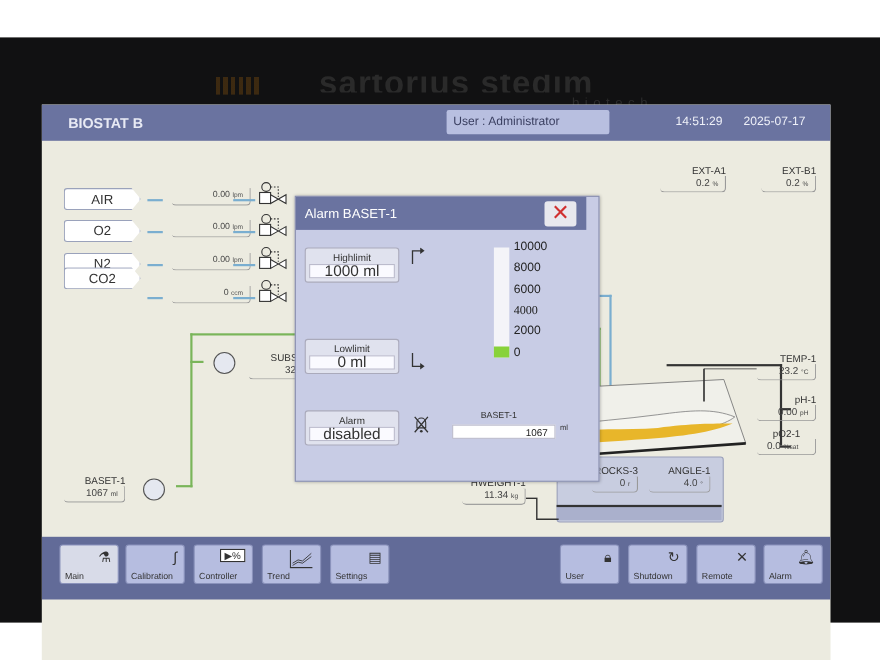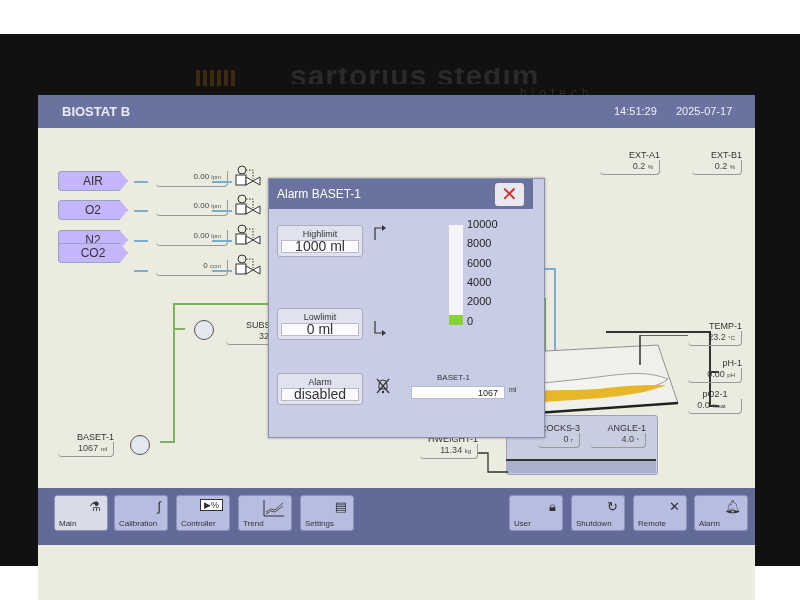--- a/index.html
+++ b/index.html
@@ -8,21 +8,21 @@
   .brand{position:absolute;left:290px;top:34px;color:#2a2a2a;font-size:30px;font-weight:bold;letter-spacing:1px;line-height:16px;height:16px;overflow:hidden;}
   .brand-sub{position:absolute;left:520px;top:52px;color:#2c2c2c;font-size:12px;letter-spacing:5px;}
   .brand-dots{position:absolute;left:196px;top:36px;width:40px;height:16px;background:repeating-linear-gradient(90deg,#5a3a10 0 4px,transparent 4px 7px);opacity:.6;}
   .screen{position:absolute;left:38px;top:95px;width:717px;height:562px;background:#ecebe0;overflow:hidden;}
   .topbar{position:absolute;left:0;top:0;width:717px;height:33px;background:#6a73a0;}
   .app-title{position:absolute;left:24px;top:9px;color:#e8eaf4;font-weight:bold;font-size:13px;}
   .user-box{position:absolute;left:368px;top:5px;width:148px;height:22px;background:#b8bfe0;border-radius:2px;color:#3a3f60;font-size:11px;line-height:22px;padding-left:6px;box-sizing:border-box;}
   .time{position:absolute;left:576px;top:10px;color:#eef0f8;font-size:11px;}
   .date{position:absolute;left:638px;top:10px;color:#eef0f8;font-size:11px;}
 
-  .gas-tag{position:absolute;width:68px;height:18px;background:#c4b5fd;border:1px solid #9aa2bb;border-radius:3px 0 0 3px;clip-path:polygon(0 0,88% 0,100% 50%,88% 100%,0 100%);color:#333;font-size:12px;text-align:center;line-height:18px;}
+  .gas-tag{position:absolute;width:68px;height:18px;background:#ffffff;border:1px solid #9aa2bb;border-radius:3px 0 0 3px;clip-path:polygon(0 0,88% 0,100% 50%,88% 100%,0 100%);color:#333;font-size:12px;text-align:center;line-height:18px;}
   .dash{position:absolute;height:2px;width:14px;background:#7aaed0;}
   .flow{position:absolute;width:72px;height:16px;border-bottom:1px solid #999;border-right:1px solid #999;border-radius:0 0 4px 4px;font-size:8px;color:#444;text-align:right;padding-right:6px;box-sizing:border-box;line-height:12px;}
   .flow .num{font-size:8px;}
   .flow .unit{font-size:6px;color:#555;}
   .valve{position:absolute;width:28px;height:24px;}
   .hline{position:absolute;height:2px;}
   .vline{position:absolute;width:2px;}
 
   .readout{position:absolute;text-align:right;color:#444;}
   .readout .lbl{font-size:9px;color:#333;}
@@ -58,20 +58,21 @@
 
 <div class="bezel">
   <div class="brand-dots"></div>
   <div class="brand">sartorius stedim</div>
   <div class="brand-sub">biotech</div>
 </div>
 
 <div class="screen">
   <div class="topbar">
     <div class="app-title">BIOSTAT B</div>
+    <div class="user-box">User : Administrator</div>
     <div class="time">14:51:29</div>
     <div class="date">2025-07-17</div>
   </div>
 
   <div class="gas-tag" style="left:20px;top:76px;">AIR</div>
   <div class="dash" style="left:96px;top:86px;"></div>
   <div class="flow" style="left:118px;top:76px;"><span class="num">0.00</span> <span class="unit">lpm</span></div>
   <div class="dash" style="left:174px;top:86px;width:20px;"></div>
 
   <div class="gas-tag" style="left:20px;top:105px;">O2</div>
@@ -209,21 +210,21 @@
         <path d="M2 0 V12 H10" stroke="#333" fill="none" stroke-width="1.2"></path>
         <path d="M9 9 L13 12 L9 15 Z" fill="#333"></path>
       </svg>
 
     <div class="bar">
       <div class="bar-fill" style="height:10px;"></div>
     </div>
     <div class="tick" style="top:39px;">10000</div>
     <div class="tick" style="top:58px;">8000</div>
     <div class="tick" style="top:78px;">6000</div>
-    <div class="tick" style="top:97px;">4000</div>
+    <div class="tick" style="top:97px;font-family:Liberation Serif, serif;">4000</div>
     <div class="tick" style="top:116px;">2000</div>
     <div class="tick" style="top:136px;">0</div>
 
     <div class="lim-btn" style="left:8px;top:194px;">
       <div class="t">Alarm</div>
       <div class="v">disabled</div>
     </div>
     <svg style="position:absolute;left:106px;top:198px;" width="16" height="18" viewBox="0 0 16 18">
         <path d="M4 12 V7 A4 4 0 0 1 12 7 V12 Z" fill="none" stroke="#333"></path>
         <path d="M2 2 L14 16 M14 2 L2 16" stroke="#333" stroke-width="1.2"></path>

